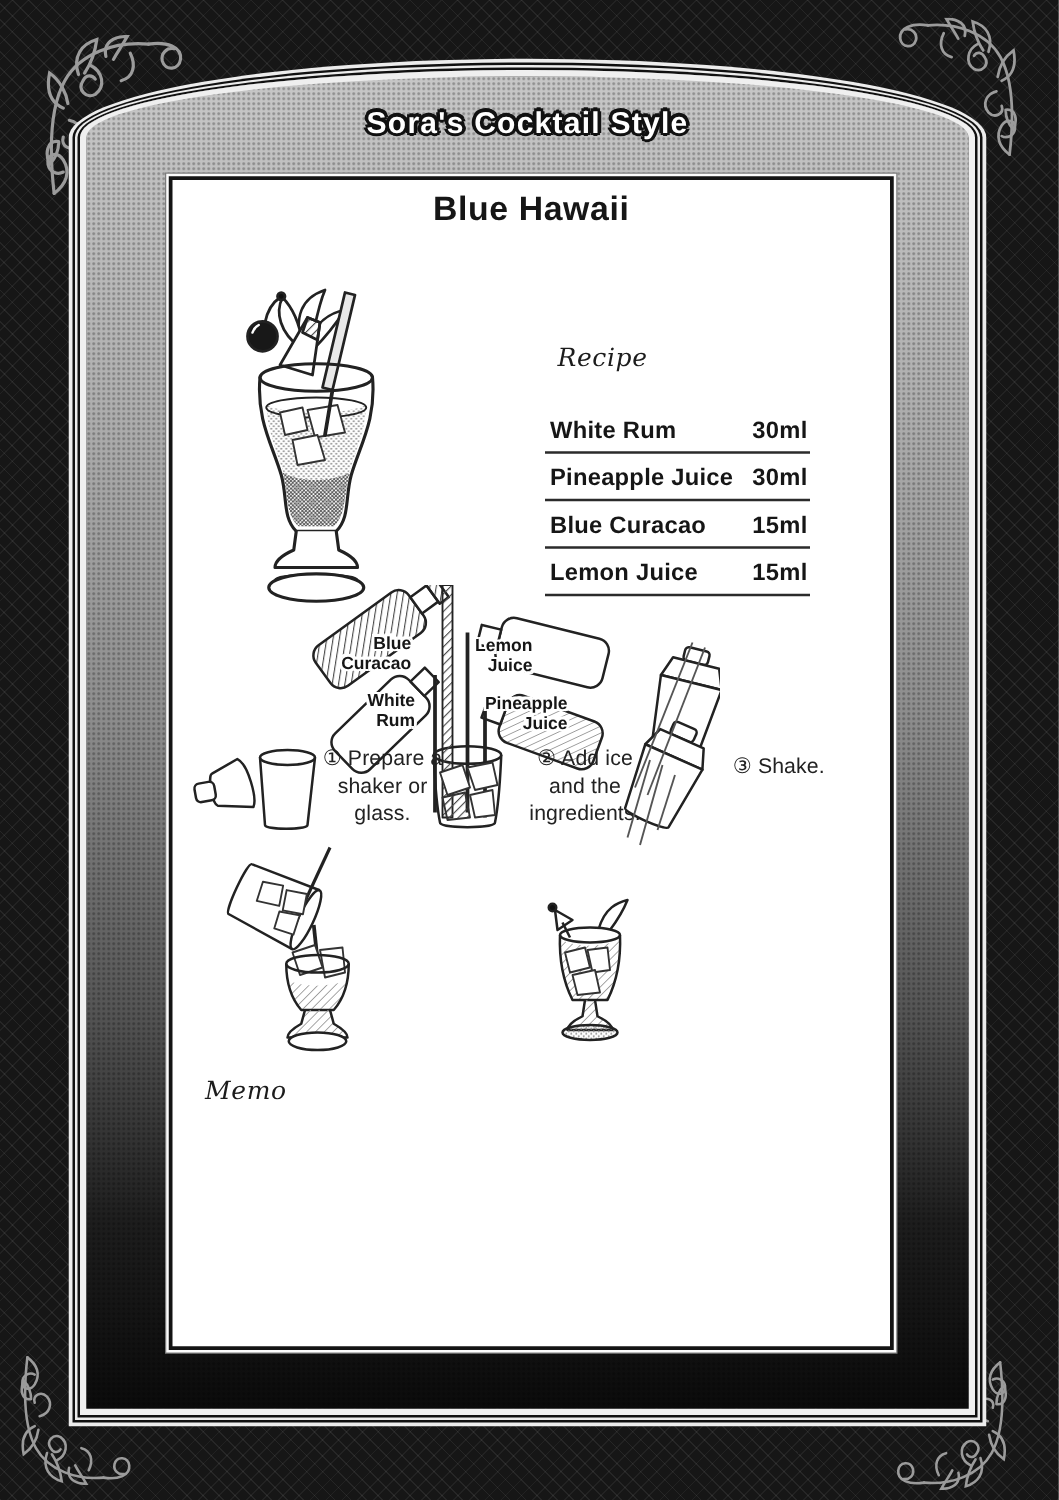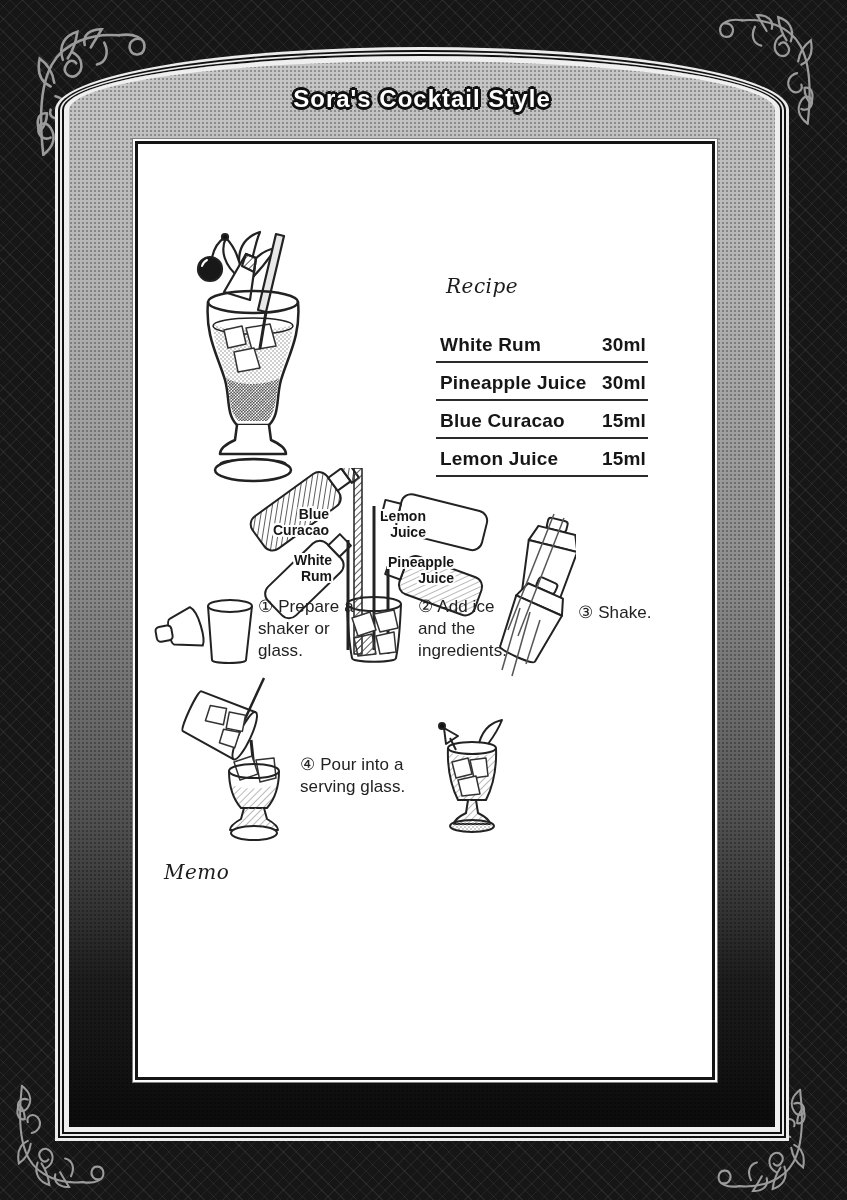--- a/index.html
+++ b/index.html
@@ -54,21 +54,21 @@
   .memo-heading{left:26px;top:716px;}
   .recipe-table{left:298px;top:190px;width:212px;}
   .recipe-table .r-row{
     position:relative;display:flex;justify-content:space-between;align-items:flex-end;
     border-bottom:2.5px solid #2b2b2b;
     padding:0 2px 5px 4px;margin-bottom:9px;
     font-size:19px;font-weight:bold;color:#161616;letter-spacing:0.2px;
   }
   .r-row span{position:relative;}
   .step-label{
-    font-size:17px;color:#222;line-height:1.3;letter-spacing:0.1px;
+    font-size:17px;color:#222;line-height:1.3;letter-spacing:0.1px;text-align:center;
   }
   .bottle-label{
     font-size:14px;font-weight:bold;color:#161616;line-height:1.15;
     text-align:right;white-space:pre-line;transform:translateX(-50%);
     text-shadow:
       -2px -2px 0 #fff, 2px -2px 0 #fff, -2px 2px 0 #fff, 2px 2px 0 #fff,
       -2px 0 0 #fff, 2px 0 0 #fff, 0 -2px 0 #fff, 0 2px 0 #fff;
   }
   .memo-text{
     left:34px;top:770px;width:510px;
@@ -131,20 +131,21 @@
 <div class="ornament" style="left:698px;top:1084px;transform:scale(-1,-1)">
   <svg width="108" height="108">
       <use href="#flourish"></use>
     </svg>
 </div>
 
 <div class="frame">
   <div class="header-title">Sora's Cocktail Style</div>
 
   <div class="card">
+    <div class="card-title">Blue Hawaii</div>
 
     <svg style="left:52px;top:84px" width="200" height="265" viewBox="0 0 200 265">
       <g stroke="#222" fill="none" stroke-width="2.2" stroke-linejoin="round" stroke-linecap="round">
         <path d="M52,52 C44,24 52,10 70,4 C64,18 62,34 58,50" fill="#fff"></path>
         <path d="M50,50 C34,38 30,22 36,10 C46,20 50,34 52,46" fill="#fff"></path>
         <path d="M56,48 C62,30 74,22 86,20 C78,32 70,42 62,50" fill="#fff"></path>
         <path d="M86,6 L94,8 L76,84 L68,82 Z" fill="#e8e8e8"></path>
         <path d="M34,64 L56,26 L66,30 L60,72 Z" fill="#fff"></path>
         <path d="M56,26 L66,30 L64,44 L52,38 Z" fill="url(#hatchD)"></path>
         <path d="M22,30 C24,20 28,14 34,10"></path>
@@ -276,21 +277,20 @@
         <path d="M83,64 L86,92" stroke-width="3"></path>
         <path d="M62,108 C64,120 68,128 74,131 L98,131 C104,128 108,120 110,108 C96,114 74,114 62,108 Z" fill="url(#hatchL)" stroke="none"></path>
         <path d="M66,86 L84,80 L90,98 L72,104 Z" fill="#fff" stroke-width="1.5" stroke="#333"></path>
         <path d="M88,84 L106,82 L108,102 L92,106 Z" fill="#fff" stroke-width="1.5" stroke="#333"></path>
         <ellipse cx="86" cy="95" rx="25" ry="7"></ellipse>
         <path d="M61,95 C61,112 66,124 73,132 L99,132 C106,124 111,112 111,95"></path>
         <path d="M76,132 L73,143 C66,147 62,151 62,154 L110,154 C110,151 106,147 99,143 L96,132" fill="url(#hatchL)"></path>
         <ellipse cx="86" cy="157" rx="23" ry="7" fill="#fff"></ellipse>
       </g>
     </svg>
-    <div class="step-label" style="left:162px;top:610px;width:130px">④ Pour into a serving glass.</div>
 
     <svg style="left:286px;top:574px" width="84" height="132" viewBox="0 0 84 132">
       <g stroke="#222" stroke-width="2" fill="none" stroke-linejoin="round">
         <path d="M55,25 C60,8 70,4 78,2 C74,12 70,18 64,26" fill="#fff"></path>
         <path d="M20,10 L34,18 L22,26 Z" fill="#fff"></path>
         <path d="M26,20 L32,32"></path>
         <circle cx="18" cy="8" r="3" fill="#111"></circle>
         <path d="M25,34 C24,55 28,70 34,82 L62,82 C68,70 72,55 71,34 C58,40 38,40 25,34 Z" fill="url(#hatchL)" stroke="none"></path>
         <path d="M28,44 L44,40 L48,56 L32,60 Z" fill="#fff" stroke-width="1.5" stroke="#333"></path>
         <path d="M46,42 L62,40 L64,58 L50,60 Z" fill="#fff" stroke-width="1.5" stroke="#333"></path>

